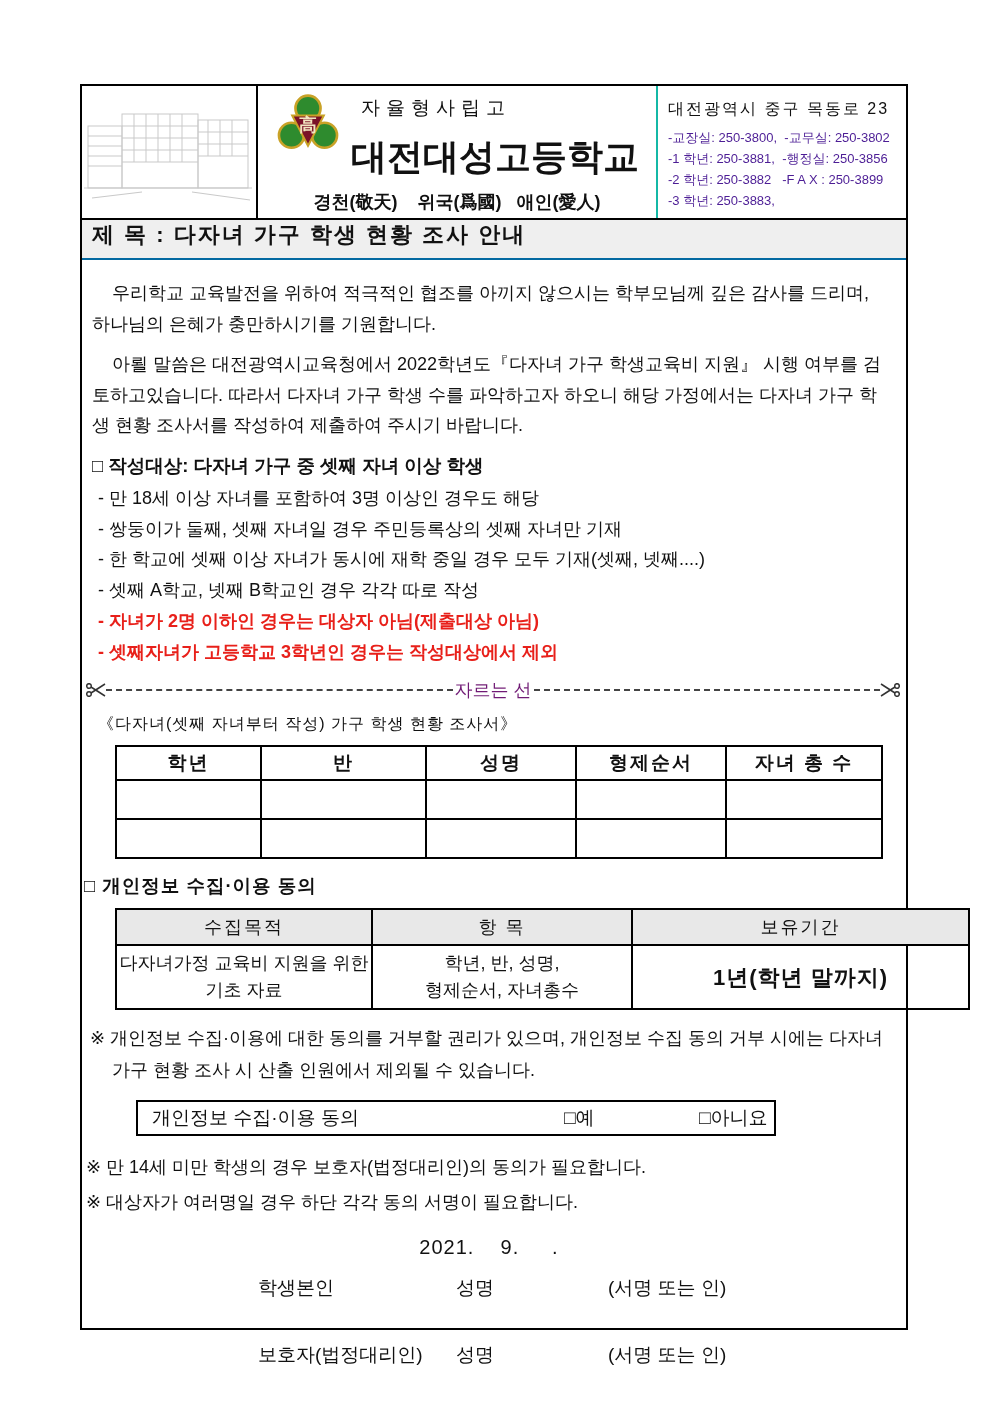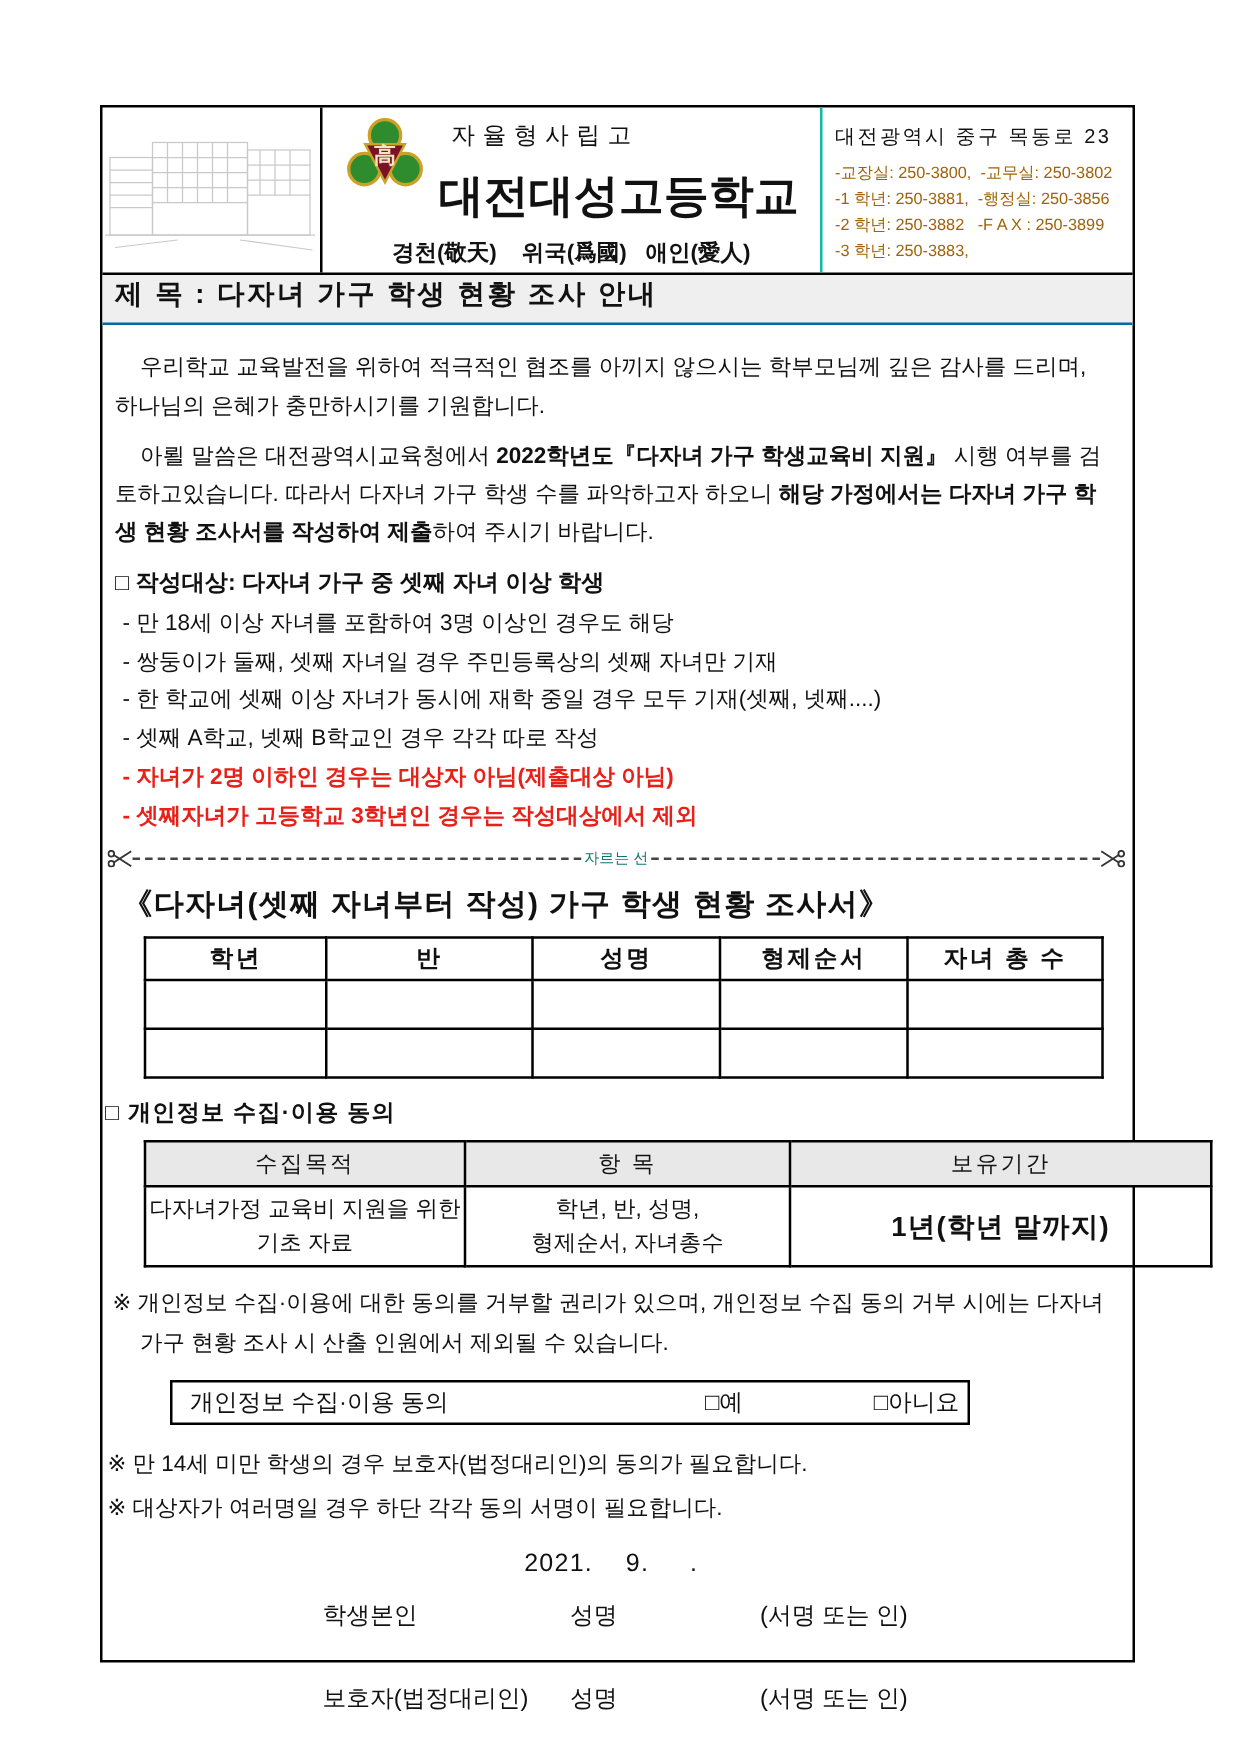--- a/index.html
+++ b/index.html
@@ -18,35 +18,35 @@
   .nl-text{position:absolute;left:0;right:2px;bottom:5px;text-align:center;font-size:25px;color:#1c1c1c;line-height:1.12;}
   .nl-name{letter-spacing:4px;}
   .hdr-center{flex:1;position:relative;}
   .logo-row{display:flex;align-items:flex-start;justify-content:center;margin-top:7px;}
   .logo{width:66px;height:66px;margin-right:10px;flex:none;}
   .school-type{font-size:19px;font-weight:normal;letter-spacing:6px;margin:2px 0 16px 10px;}
   .school-name{font-size:36px;font-weight:bold;letter-spacing:0px;line-height:1.1;}
   .motto{text-align:center;font-weight:bold;font-size:18px;margin-top:13px;white-space:pre;}
   .hdr-right{width:250px;border-left:2px solid #14b8a6;padding:13px 6px 0 10px;box-sizing:border-box;flex:none;}
   .addr{font-size:16px;letter-spacing:2px;margin-bottom:7px;white-space:pre;}
-  .contact-line{font-size:13px;line-height:1.62;white-space:pre;color:#a16207;}
+  .contact-line{font-size:13px;line-height:1.62;white-space:pre;color:#4c1d95;}
   
   .title-bar{height:38px;background:var(--title-bg,#efefef);border-bottom:2px solid #0369a1;
     display:flex;align-items:flex-start;padding-left:10px;font-size:22px;font-weight:bold;letter-spacing:2px;}
   
   .body{padding:8px 18px 0 8px;font-size:18px;}
   .para{margin:10px 0 0 2px;line-height:1.7;text-indent:20px;}
-  .b{font-weight:bold;}
+  .b{font-weight:normal;}
   .chk-title{font-weight:bold;font-size:18.5px;margin:10px 0 2px 2px;line-height:1.6;}
   .chk-item{line-height:1.72;padding-left:8px;}
   .chk-item.red{color:var(--red,#e8201a);font-weight:bold;}
   .cutline{display:flex;align-items:center;margin:10px -12px 2px -4px;color:#333;}
   .cutline .dash{flex:1;border-top:2px dashed #444;height:0;}
-  .cut-label{font-size:12px;margin:0 2px;color:#0f766e;}
-  .survey-heading{font-weight:bold;font-size:24px;margin:12px 0 10px 8px;letter-spacing:1px;}
+  .cut-label{font-size:18px;margin:0 2px;color:#701a75;}
+  .survey-heading{font-weight:normal;font-size:16px;margin:12px 0 10px 8px;letter-spacing:1px;}
   table{border-collapse:collapse;}
   .survey-table{margin-left:25px;width:768px;border:2px solid #000;table-layout:fixed;}
   .survey-table th{border:2px solid #000;height:30px;font-size:19px;font-weight:bold;letter-spacing:2px;}
   .survey-table td{border:2px solid #000;height:35px;}
   .privacy-heading{font-weight:bold;font-size:18.5px;margin:14px 0 10px -6px;letter-spacing:1px;}
   .privacy-table{margin-left:25px;width:855px;border:2px solid #14b8a6;table-layout:fixed;}
   .privacy-table th{border:2px solid #000;height:32px;font-size:18px;font-weight:normal;
     background:var(--thead-bg,#e8e8e8);letter-spacing:2px;}
   .privacy-table td{border:2px solid #000;height:60px;text-align:center;font-size:18px;line-height:1.5;}
   .privacy-table td.period{font-size:22px;font-weight:bold;letter-spacing:1px;}

